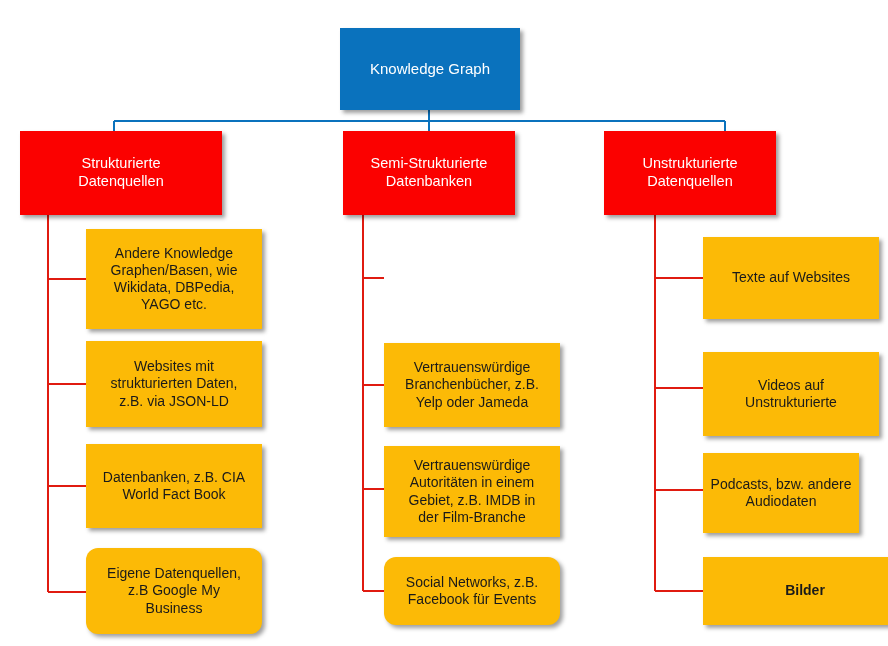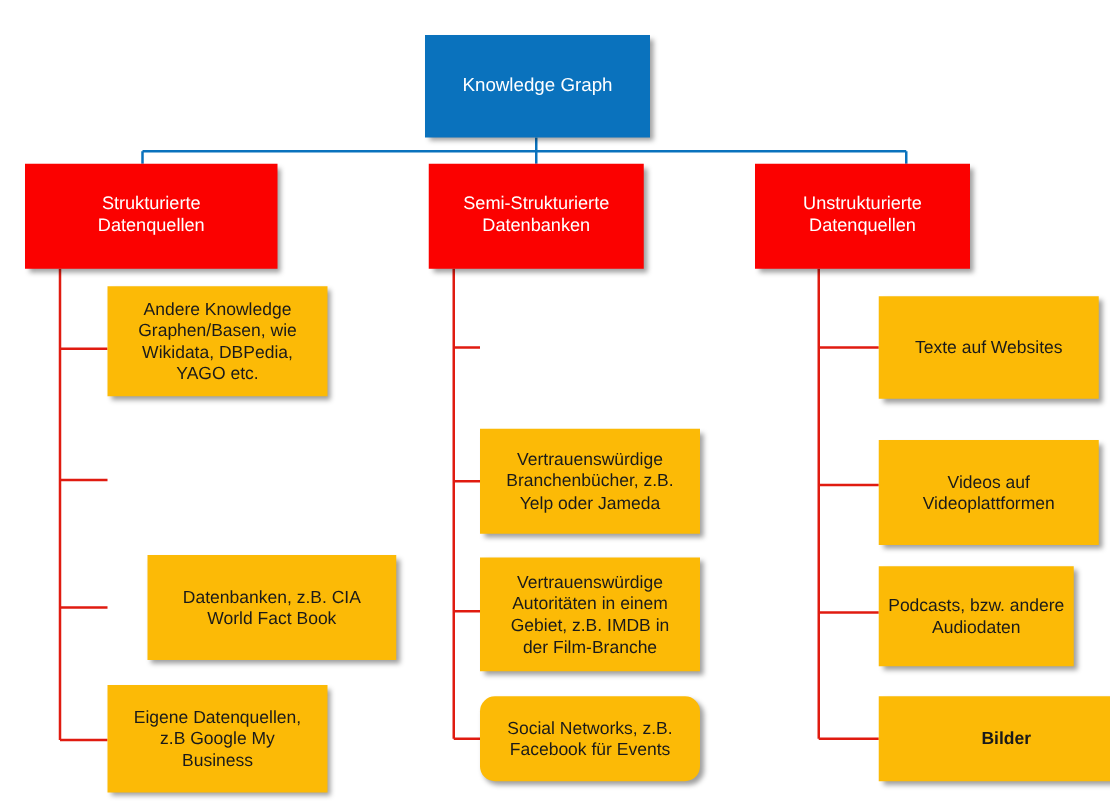--- a/index.html
+++ b/index.html
@@ -108,31 +108,36 @@
   </div>
   <div class="node node-cat" style="left:343px; top:131px; width:172px; height:84px;">
     <span class="label">Semi-Strukturierte
 Datenbanken</span>
   </div>
   <div class="node node-cat" style="left:604px; top:131px; width:172px; height:84px;">
     <span class="label">Unstrukturierte
 Datenquellen</span>
   </div>
 
-  <div class="node node-leaf" style="left:86px; top:229px; width:176px; height:88px;">
+  <div class="node node-leaf" style="left:86px; top:229px; width:176px; height:100px;">
     <span class="label">Andere Knowledge
 Graphen/Basen, wie
 Wikidata, DBPedia,
 YAGO etc.</span>
   </div>
-  <div class="node node-leaf" style="left:86px; top:444px; width:199px; height:84px;margin-left:32px;">
+  <div class="node node-leaf" style="left:86px; top:341px; width:176px; height:86px;">
+    <span class="label">Websites mit
+strukturierten Daten,
+z.B. via JSON-LD</span>
+  </div>
+  <div class="node node-leaf" style="left:86px; top:444px; width:176px; height:84px;">
     <span class="label">Datenbanken, z.B. CIA
 World Fact Book</span>
   </div>
-  <div class="node node-leaf" style="left:86px; top:548px; width:176px; height:86px;">
+  <div class="node node-leaf" style="left:86px; top:548px; width:176px; height:86px;border-radius:12px;">
     <span class="label">Eigene Datenquellen,
 z.B Google My
 Business</span>
   </div>
 
   <div class="node node-leaf" style="left:384px; top:343px; width:176px; height:84px;">
     <span class="label">Vertrauenswürdige
 Branchenbücher,  z.B.
 Yelp oder Jameda</span>
   </div>
@@ -145,21 +150,21 @@
   <div class="node node-leaf" style="left:384px; top:557px; width:176px; height:68px;border-radius:12px;">
     <span class="label">Social Networks, z.B.
 Facebook für Events</span>
   </div>
 
   <div class="node node-leaf" style="left:703px; top:237px; width:176px; height:82px;">
     <span class="label">Texte auf Websites</span>
   </div>
   <div class="node node-leaf" style="left:703px; top:352px; width:176px; height:84px;">
     <span class="label">Videos auf
-Videoplattformen</span>
+Unstrukturierte</span>
   </div>
   <div class="node node-leaf" style="left:703px; top:453px; width:156px; height:80px;">
     <span class="label">Podcasts, bzw. andere
 Audiodaten</span>
   </div>
   <div class="node node-leaf" style="left:703px; top:557px; width:204px; height:68px;font-weight:bold;">
     <span class="label">Bilder</span>
   </div>
 
 </div>

